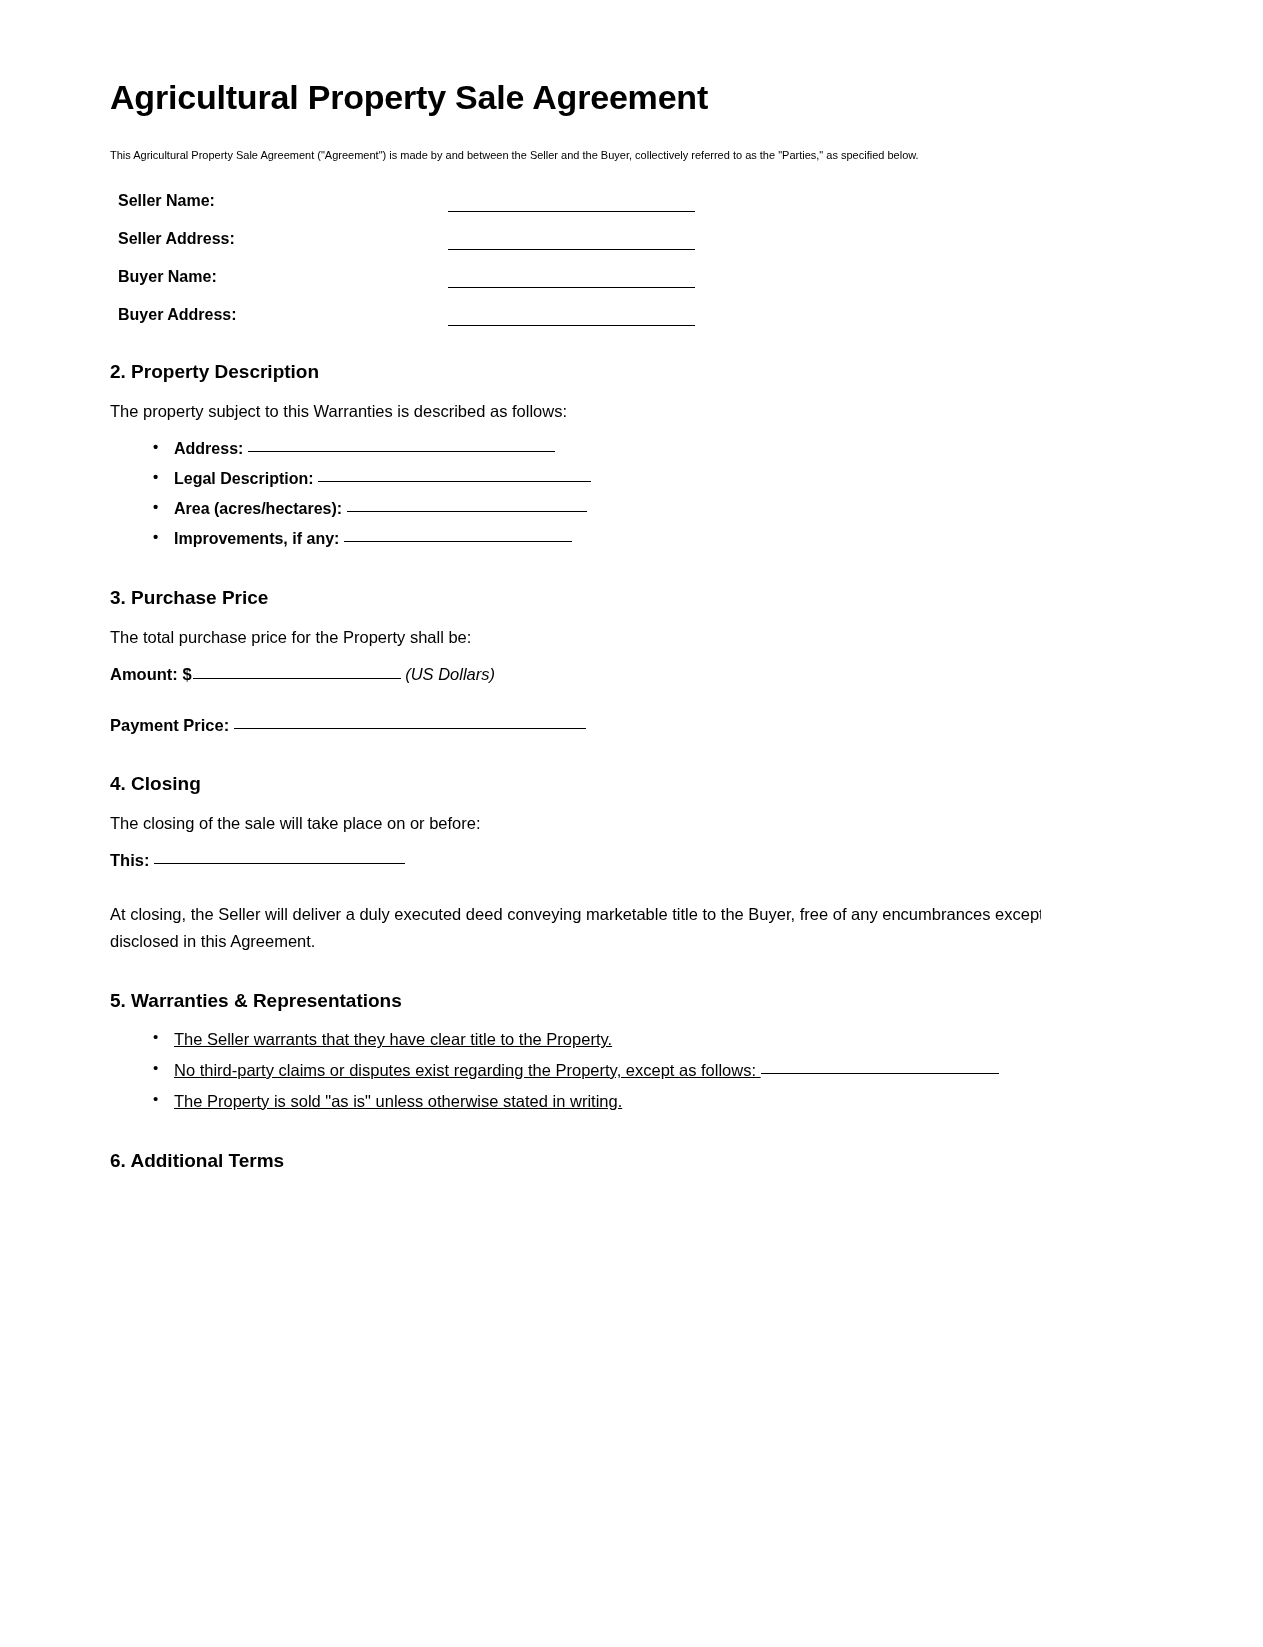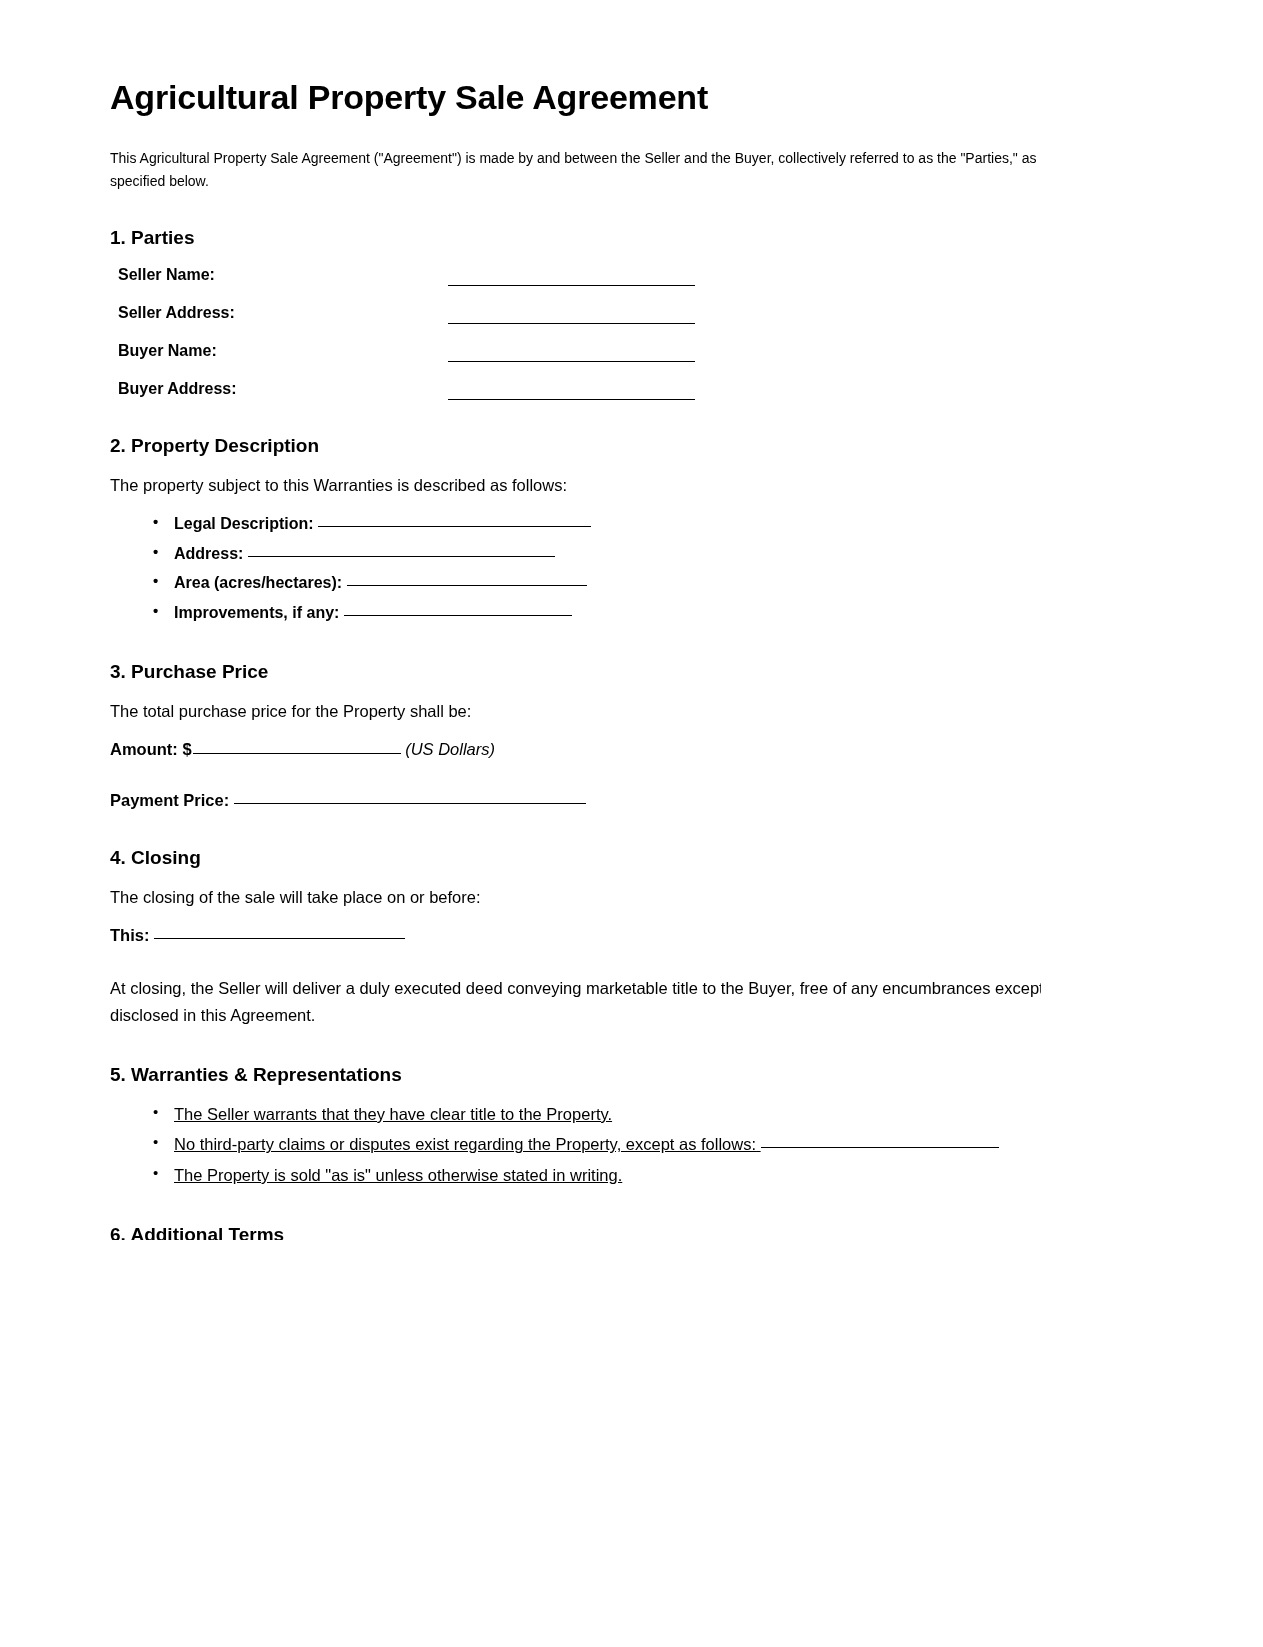--- a/index.html
+++ b/index.html
@@ -41,23 +41,23 @@
 
   h1.doc-title {
     font-size: 34px;
     font-weight: bold;
     letter-spacing: -0.2px;
     margin: 22px 0 30px 0;
     line-height: 1.15;
   }
 
   p.intro {
-    font-size: 14px;
+    font-size: 11px;
     line-height: 1.62;
-    margin: 0 0 34px 0;
+    margin: 0 0 25px 0;
     max-width: 930px;
   }
 
   h2.section-title {
     font-size: 19px;
     font-weight: bold;
     margin: 0 0 14px 0;
     line-height: 1.25;
   }
 
@@ -171,21 +171,20 @@
 
 <div class="page">
   <div class="doc-clip">
     <div class="doc">
 
       <h1 class="doc-title">Agricultural Property Sale Agreement</h1>
 
       <p class="intro">This Agricultural Property Sale Agreement ("Agreement") is made by and between the Seller and the Buyer, collectively referred to as the "Parties," as specified below.</p>
 
       <div class="section">
-        <h2 class="section-title">1. Parties</h2>
 
         <div class="parties">
           <div class="party-row">
             <div class="party-label">Seller Name:</div>
             <div class="party-blank"></div>
           </div>
           <div class="party-row">
             <div class="party-label">Seller Address:</div>
             <div class="party-blank"></div>
           </div>
@@ -199,22 +198,22 @@
           </div>
         </div>
       </div>
 
       <div class="section">
         <h2 class="section-title">2. Property Description</h2>
 
         <p class="body-text">The property subject to this Warranties is described as follows:</p>
 
         <ul class="bullets bold-items">
+          <li><span>Address:</span>&nbsp;<span class="rule r-address"></span></li>
           <li><span>Legal Description:</span>&nbsp;<span class="rule r-legal"></span></li>
-          <li><span>Address:</span>&nbsp;<span class="rule r-address"></span></li>
           <li><span>Area (acres/hectares):</span>&nbsp;<span class="rule r-area"></span></li>
           <li><span>Improvements, if any:</span>&nbsp;<span class="rule r-improve"></span></li>
         </ul>
       </div>
 
       <div class="section">
         <h2 class="section-title">3. Purchase Price</h2>
 
         <p class="body-text">The total purchase price for the Property shall be:</p>
 

